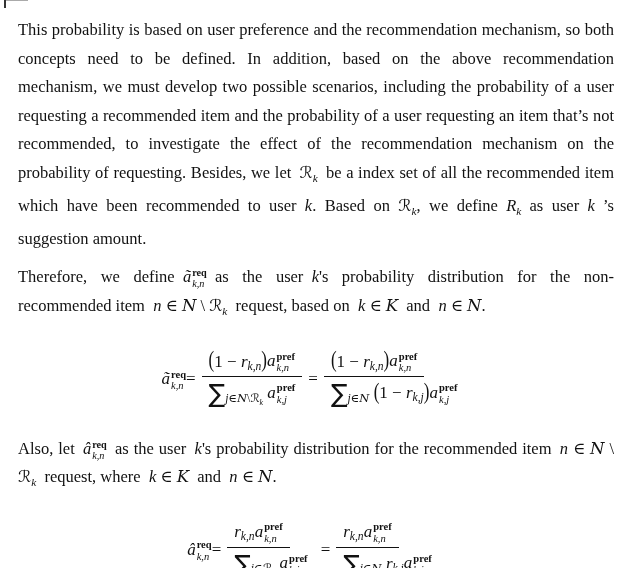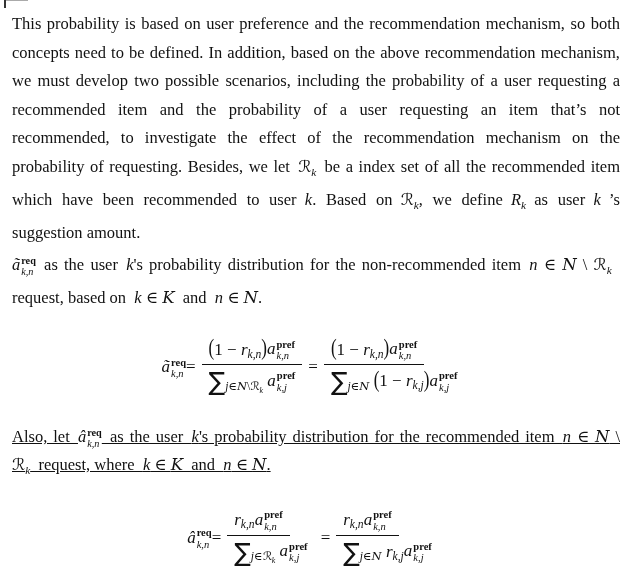--- a/index.html
+++ b/index.html
@@ -12,25 +12,25 @@
     font-family: "Liberation Serif", "DejaVu Serif", serif;
     font-size: 16.5px;
     -webkit-font-smoothing: antialiased;
   }
   .page { position: relative; padding: 6px 8px 0 8px; }
 
   
   .cursor-mark { position: absolute; left: 4px; top: 0; width: 2px; height: 8px; background: #333; }
   .edge-mark   { position: absolute; left: 6px; top: 0; width: 22px; height: 1px; background: #aaa; }
 
-  p.para { margin: 4px; text-align: justify; line-height: 28.5px; }
+  p.para { margin: 10px; text-align: justify; line-height: 28.5px; }
   .p-first { margin-top: 2px; }
   .p-math  { line-height: 33px; }
   .p-def1  { margin-top: 14px; }
-  .p-def2  { margin-top: 20px; text-decoration: underline; }
+  .p-def2  { margin-top: 20px; }
 
   .equation {
     display: flex; justify-content: center; align-items: center;
     font-size: 17px; line-height: 1.15; white-space: nowrap;
   }
   .eq-1 { margin: 24px 0 25px 0; }
   .eq-2 { margin: 23px 0 0 0; }
 
   
   .mt   { font-style: normal; }
@@ -56,21 +56,21 @@
 </style>
 </head>
 <body>
 
 <div class="page">
   <div class="cursor-mark"></div>
   <div class="edge-mark"></div>
 
   <p class="para p-first"><span class="mt">This probability is based on user preference and the recommendation mechanism, so both concepts need to be defined. In addition, based on the above recommendation mechanism, we must develop two possible scenarios, including the probability of a user requesting a recommended item and the probability of a user requesting an item that’s not recommended, to investigate the effect of the recommendation mechanism on the probability of requesting. Besides, we let </span><span class="mscr">ℛ</span><span class="msub"><span class="mi">k</span></span><span class="mt"> be a index set of all the recommended item which have been recommended to user </span><span class="mi">k</span><span class="mt">. Based on </span><span class="mscr">ℛ</span><span class="msub"><span class="mi">k</span></span><span class="mt">, we define </span><span class="mi">R</span><span class="msub"><span class="mi">k</span></span><span class="mt"> as user </span><span class="mi">k</span><span class="mt"> ’s suggestion amount.</span></p>
 
-  <p class="para p-math p-def1"><span class="mss-wrap">
+  <p class="para p-math p-def1"><span class="mt">Therefore, we define </span><span class="mss-wrap">
         <span class="mi">ã</span>
         <span class="mss">
           <span class="mss-sup">req</span>
           <span class="mss-sub">k,n</span>
         </span>
       </span><span class="mt"> as the user </span><span class="mi">k</span><span class="mt">'s probability distribution for the non-recommended item </span><span class="mi">n</span><span class="mt"> ∈ </span><span class="mcal">N</span><span class="mt"> \ </span><span class="mscr">ℛ</span><span class="msub"><span class="mi">k</span></span><span class="mt"> request, based on </span><span class="mi">k</span><span class="mt"> ∈ </span><span class="mcal">K</span><span class="mt"> and </span><span class="mi">n</span><span class="mt"> ∈ </span><span class="mcal">N</span><span class="mt">.</span></p>
 
   <div class="equation eq-1">
       <span class="mss-wrap">
         <span class="mi">ã</span>

